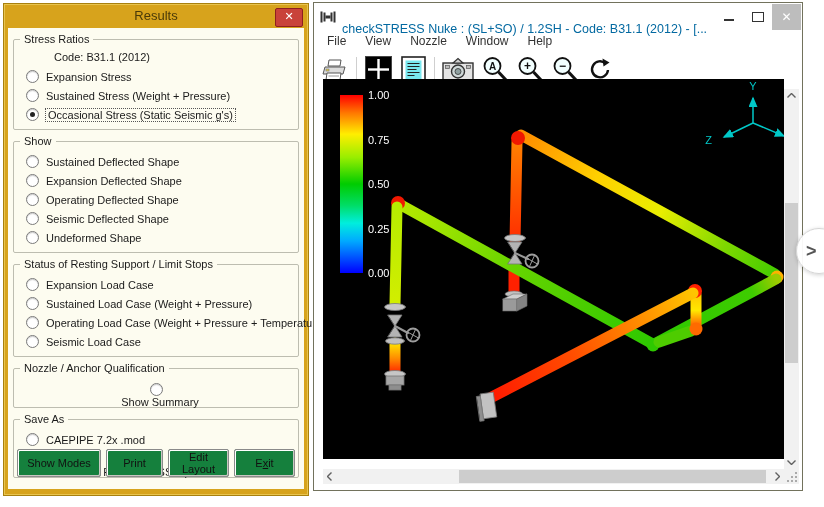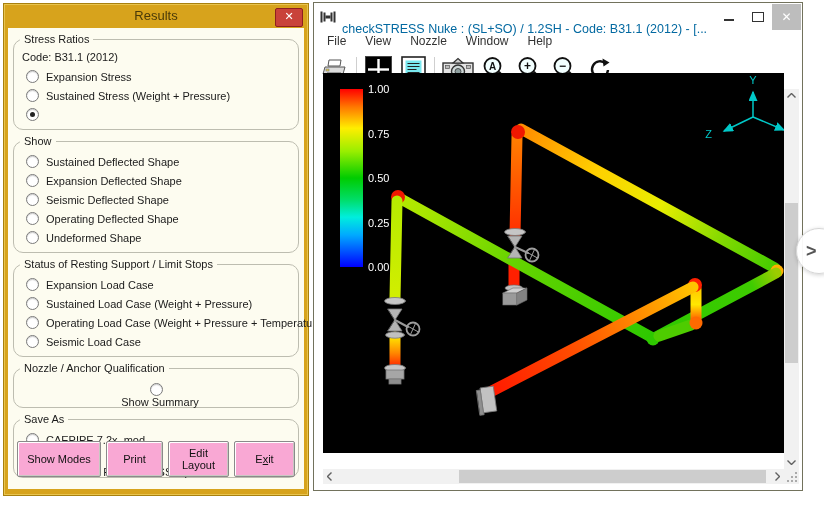--- a/index.html
+++ b/index.html
@@ -8,35 +8,35 @@
 
   
   .dlg{position:absolute;left:3px;top:3px;width:304px;height:491px;background:#d7a31c;
        border:1px solid #a8800e;box-shadow:inset 0 0 0 1px #e8c44e;}
   .dlg-titlebar{height:40px;line-height:24px;text-align:center;color:#4a3a08;font-size:13px;}
   .dlg-close{position:absolute;top:4px;right:5px;width:26px;height:17px;background:#c9423a;
        border:1px solid #8e1f1f;border-radius:2px;color:#fff;font-size:11px;line-height:15px;
        text-align:center;cursor:default;}
   .dlg-body{position:absolute;left:4px;right:4px;top:24px;bottom:6px;background:#fdfcf0;
        font-size:11px;color:#1a1a1a;}
-  .grp{position:relative;margin:11px 5px 0 5px;border:1px solid #bdbdb0;border-radius:10px;
+  .grp{position:relative;margin:11px 5px 0 5px;border:1px solid #bdbdb0;border-radius:2px;
        padding:10px 4px 5px 4px;}
   .grp-title{position:absolute;top:-7px;left:6px;background:#fdfcf0;padding:0 4px;font-size:11px;}
-  .code-line{padding:1px 0 2px 4px;height:14px;}
+  .code-line{padding:1px 0 2px 4px;height:14px;margin-left:32px;}
   .row{display:flex;align-items:center;height:19px;padding-left:8px;}
   .row.gap{margin-top:4px;flex-direction:column;}
   .rb{width:11px;height:11px;border:1px solid #7a7a7a;border-radius:50%;background:#fff;
       margin-right:7px;position:relative;flex:none;box-shadow:inset 0 1px 1px #ccc;}
   .rb.sel::after{content:"";position:absolute;left:3px;top:3px;width:5px;height:5px;
       border-radius:50%;background:#222;}
   .lbl{white-space:nowrap;}
   .lbl.focus{outline:1px dotted #555;padding:0 2px;}
   .dlg-buttons{position:absolute;left:0;right:0;bottom:12px;display:flex;
       justify-content:space-between;padding:0 9px;}
-  .btn{height:36px;background:#f9a8d4;border:1px solid #8a8a8a;border-radius:2px;
+  .btn{height:28px;background:#15803d;border:1px solid #8a8a8a;border-radius:2px;
       box-shadow:inset 1px 1px 0 #fff, inset -1px -1px 0 #c9c8c2;font-size:11px;color:#111;
       font-family:"Liberation Sans",sans-serif;display:flex;align-items:center;justify-content:center;}
   .btn.w1{width:84px}.btn.w2{width:57px}.btn.w3{width:61px}.btn.w4{width:61px}
   .btn .u{text-decoration:underline;}
 
   
   .win{position:absolute;left:313px;top:2px;width:488px;height:487px;background:#fff;
        border:1px solid #72725c;}
   .win-titlebar{height:28px;display:flex;align-items:center;padding-left:6px;}
   .app-icon{margin-right:6px;flex:none;}
@@ -45,21 +45,21 @@
   .wc{width:29px;height:26px;display:flex;align-items:center;justify-content:center;}
   .wc-min-bar{width:10px;height:2px;background:#333;margin-top:6px;}
   .wc-max-box{width:10px;height:8px;border:1.5px solid #333;}
   .wc.close{background:#bdbdbd;color:#fff;font-size:12px;}
   .menubar{height:20px;display:flex;align-items:center;gap:19px;padding-left:13px;
        font-size:12px;color:#333;}
   .toolbar{height:37px;display:flex;align-items:center;padding-left:7px;gap:7px;}
   .tbtn{height:30px;min-width:28px;display:flex;align-items:center;justify-content:center;}
   .tsep{width:1px;height:26px;background:#cfcfcf;}
 
-  .viewport{position:absolute;left:9px;top:70px;width:461px;height:380px;background:#000;}
+  .viewport{position:absolute;left:9px;top:76px;width:461px;height:380px;background:#000;}
   svg text{font-family:"Liberation Sans",sans-serif;}
   .legend-label{fill:#ffffff;font-size:11px;}
   .axis-label{fill:#00c8c8;font-size:11px;}
 
   
   .vscroll{position:absolute;left:470px;top:86px;width:15px;height:380px;background:#f1f1f1;}
   .vthumb{position:absolute;left:1px;top:114px;width:13px;height:160px;background:#cdcdcd;}
   .hscroll{position:absolute;left:9px;top:466px;width:461px;height:15px;background:#f1f1f1;}
   .hthumb{position:absolute;top:1px;left:136px;width:307px;height:13px;background:#cdcdcd;}
   .sarrow{position:absolute;width:13px;height:13px;display:flex;align-items:center;justify-content:center;}
@@ -90,40 +90,41 @@
       <div class="row">
         <span class="rb"></span>
         <span class="lbl">Expansion Stress</span>
       </div>
       <div class="row">
         <span class="rb"></span>
         <span class="lbl">Sustained Stress (Weight + Pressure)</span>
       </div>
       <div class="row">
         <span class="rb sel"></span>
+        <span class="lbl focus">Occasional Stress (Static Seismic g's)</span>
       </div>
     </div>
 
     <div class="grp">
       <span class="grp-title">Show</span>
       <div class="row">
         <span class="rb"></span>
         <span class="lbl">Sustained Deflected Shape</span>
       </div>
       <div class="row">
         <span class="rb"></span>
         <span class="lbl">Expansion Deflected Shape</span>
       </div>
       <div class="row">
         <span class="rb"></span>
+        <span class="lbl">Operating Deflected Shape</span>
+      </div>
+      <div class="row">
+        <span class="rb"></span>
         <span class="lbl">Seismic Deflected Shape</span>
-      </div>
-      <div class="row">
-        <span class="rb"></span>
-        <span class="lbl">Operating Deflected Shape</span>
       </div>
       <div class="row">
         <span class="rb"></span>
         <span class="lbl">Undeformed Shape</span>
       </div>
     </div>
 
     <div class="grp">
       <span class="grp-title">Status of Resting Support / Limit Stops</span>
       <div class="row">

